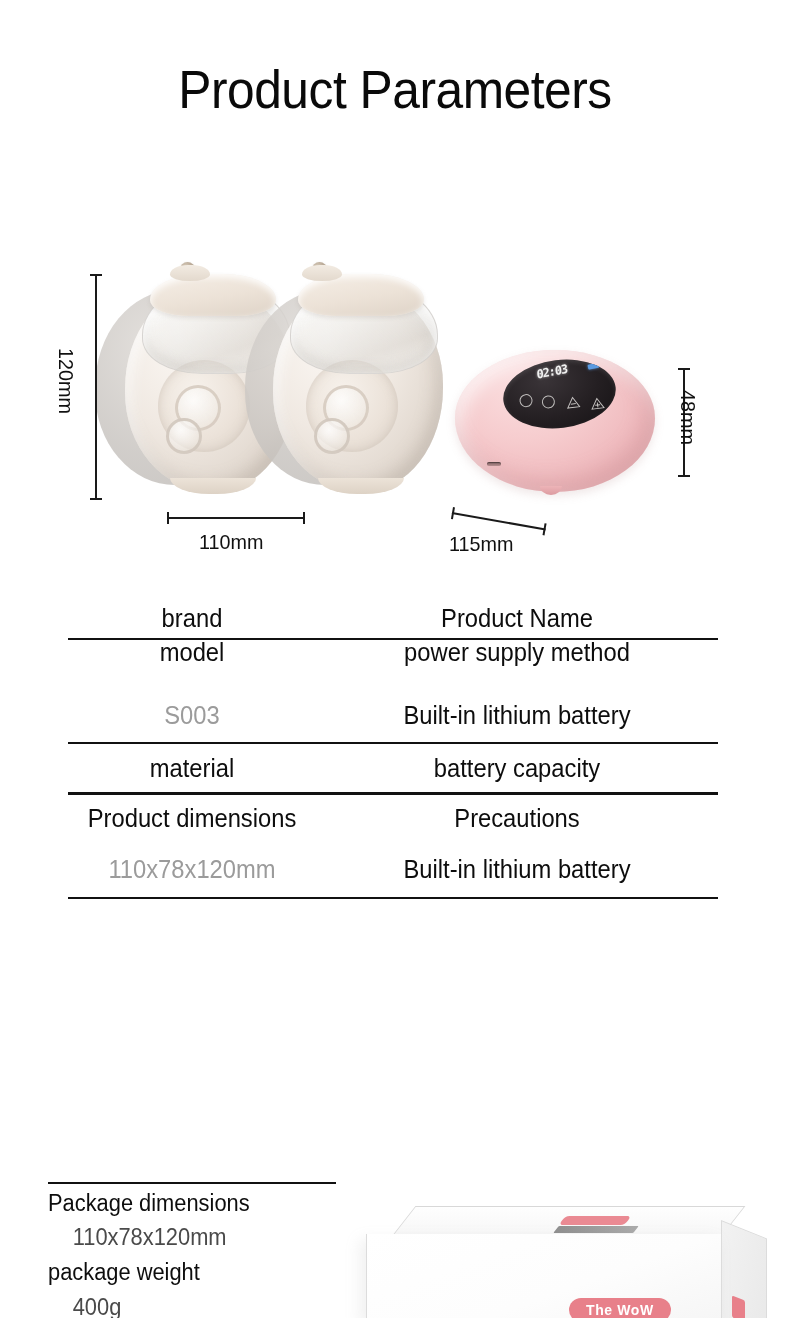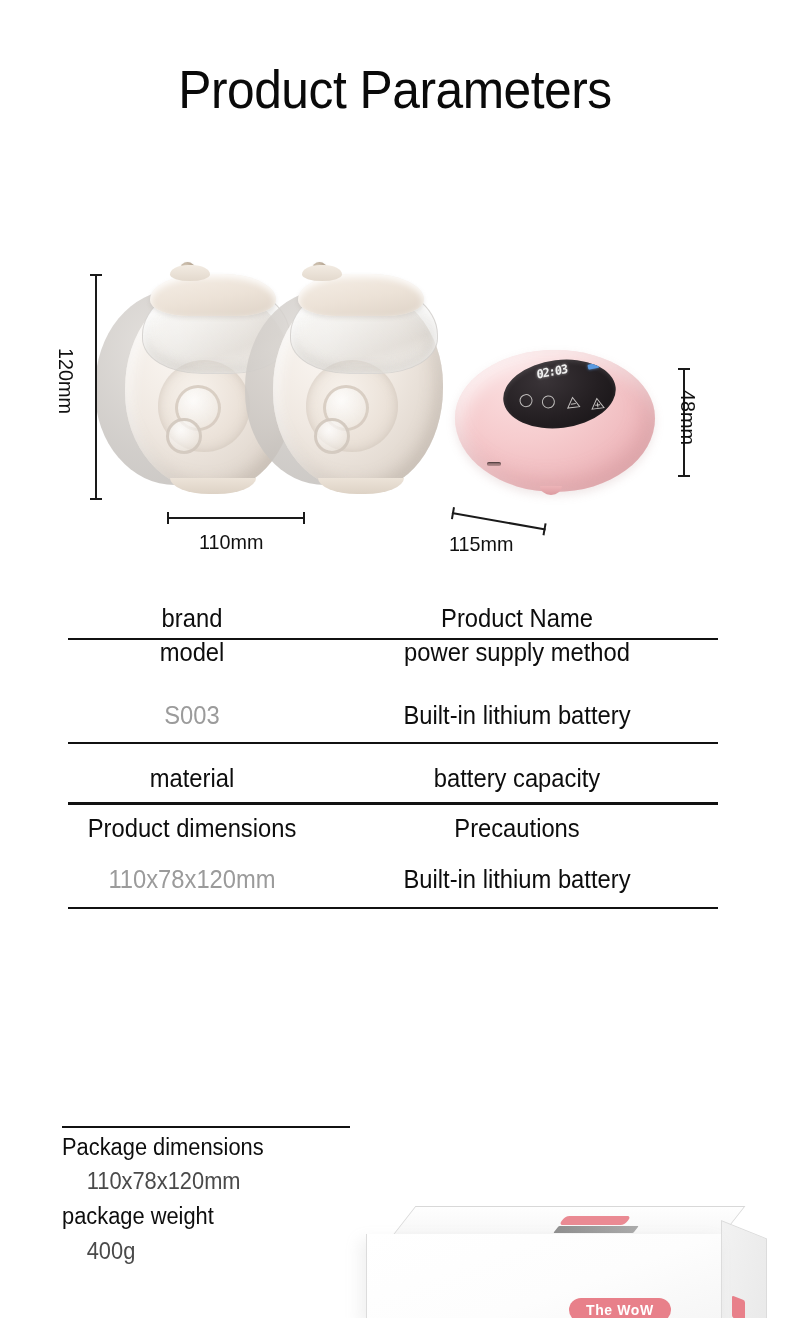--- a/index.html
+++ b/index.html
@@ -230,23 +230,22 @@
   .rule {
     height: 2.2px;
     background: #111;
     width: 650px;
   }
 
   
   .pkg {
     position: absolute;
     left: 48px;
-    top: 1126px;
+    top: 1182px;
     width: 290px;
-    margin-left: 14px;
   }
   .pkg .rule-short { height: 2.2px; background: #111; width: 288px; }
   .pkg-line {
     font-size: 23px;
     color: #0d0d0d;
     line-height: 1.0;
     white-space: nowrap;
     font-family: "Liberation Sans", sans-serif;
     transform: scaleX(0.95);
     transform-origin: left center;
@@ -410,21 +409,21 @@
         <div class="spec-cell col-right">power supply method</div>
       </div>
       <div class="spec-row" style="height:54px; align-items:center;">
         <div class="spec-cell col-left muted">S003</div>
         <div class="spec-cell col-right">Built-in lithium battery</div>
       </div>
       <div class="rule"></div>
     </div>
 
     <div class="spec-block">
-      <div class="spec-row" style="height:48px; align-items:center;margin-top:10px;">
+      <div class="spec-row" style="height:48px; align-items:center;">
         <div class="spec-cell col-left">material</div>
         <div class="spec-cell col-right">battery capacity</div>
       </div>
       <div class="rule"></div>
     </div>
 
     <div class="spec-block">
       <div class="spec-row" style="height:48px; align-items:center;">
         <div class="spec-cell col-left">Product dimensions</div>
         <div class="spec-cell col-right">Precautions</div>

